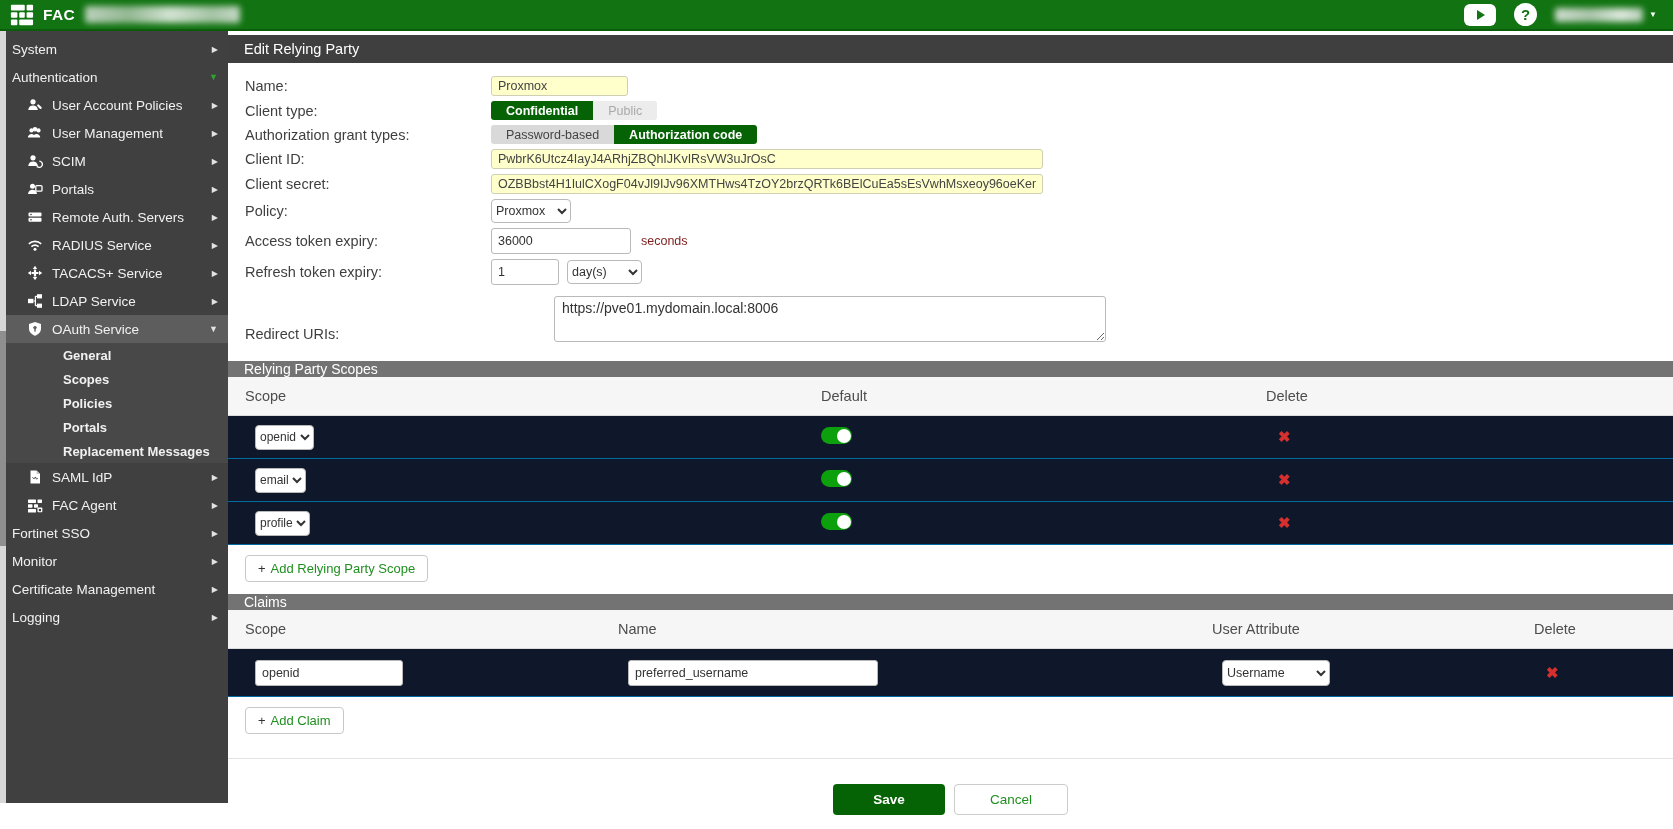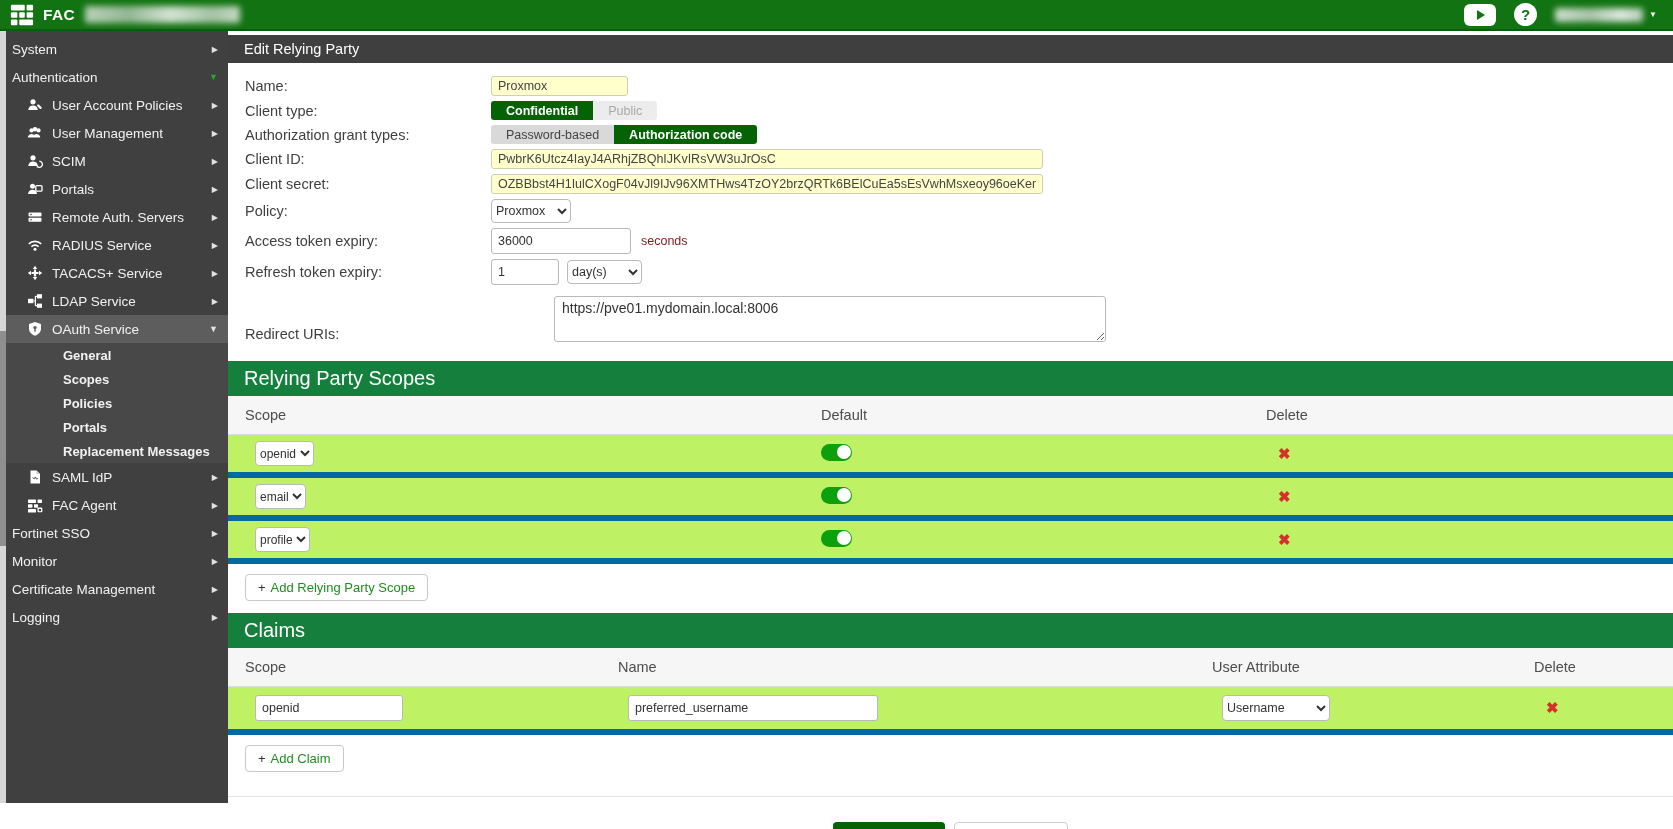--- a/index.html
+++ b/index.html
@@ -38,21 +38,21 @@
   .si .sar.white-down { font-size:9px; }
   .l1 { padding-left:27px; }
   .sic { width:17px; height:16px; margin-right:8px; display:flex; align-items:center; flex-shrink:0; }
   .l2 { padding-left:63px; height:24px; font-size:13px; background:#484848;font-weight:bold; }
   .oauth-row { background:#5d5d5d; }
   .selected { background:#097c09 !important; }
 
   
   .main { flex:1; padding-top:4px; background:#fff; }
   .pagebar { background:#3f3f3f; color:#fff; font-size:14.5px; padding:6px 16px; }
-  .secbar { background:#15803d; color:#fff; font-size:20px; padding:6px 16px; margin-top:12px; }
+  .secbar { background:#737373; color:#fff; font-size:14px; padding:0 16px; margin-top:12px; }
 
   .form { padding:8px 0 2px 0; }
   .frow { display:flex; align-items:center; margin:5px 0; }
   .flabel { width:263px; padding-left:17px; font-size:14.5px; color:#3f3f3f; flex-shrink:0; }
   input, select, textarea, button { font-family:"Liberation Sans", sans-serif; }
   .yellow { background:#ffffcc; border:1px solid #cfcfb4; border-radius:3px; height:20px;
     font-size:12.5px; padding:0 6px; color:#444; }
   .w137 { width:137px; } .w552 { width:552px; }
   .winput { background:#fff; border:1px solid #b9b9b9; border-radius:3px; height:21px;
     font-size:12.5px; padding:12px 6px; color:#333; }
@@ -64,22 +64,22 @@
   .sel { height:24px; border:1px solid #b9b9b9; border-radius:4px; font-size:12.5px;
     background:#fff; color:#333; }
   .suffix { margin-left:10px; font-size:12.5px; color:#7f1d1d; }
   textarea.uris { width:552px; height:46px; border:1px solid #b9b9b9; border-radius:3px;
     font-size:14px; padding:3px 7px; color:#333; resize:both;margin-left:28px; }
 
   
   .thead { display:grid; background:#f6f6f6; border-bottom:1px solid #dcdcdc;
     color:#4d4d4d; font-size:14.5px; padding:11px 0; }
   .thead > div { padding-left:17px; }
-  .trow { display:grid; align-items:center; border-bottom:6px solid #0369a1;
-    height:43px; font-size:13px; background:#bef264; }
+  .trow { display:grid; align-items:center; border-bottom:1px solid #0369a1;
+    height:43px; font-size:13px; background:#0f172a; }
   .trow > div { padding-left:17px; }
   .scopes-grid { grid-template-columns:576px 445px 1fr; }
   .claims-grid { grid-template-columns:373px 594px 322px 1fr; }
   .rsel { height:25px; border:1px solid #b9b9b9; border-radius:4px; font-size:12px;
     background:#fff; color:#333; margin-left:10px; }
   .toggle { width:31px; height:17px; border-radius:9px; background:#0ca00c;
     position:relative; display:inline-block; cursor:pointer; }
   .toggle::after { content:""; position:absolute; right:1.5px; top:1.5px; width:14px;
     height:14px; border-radius:50%; background:#fff; }
   .delx { color:#d6302e; font-weight:bold; font-size:15px; margin-left:12px; cursor:pointer; }

